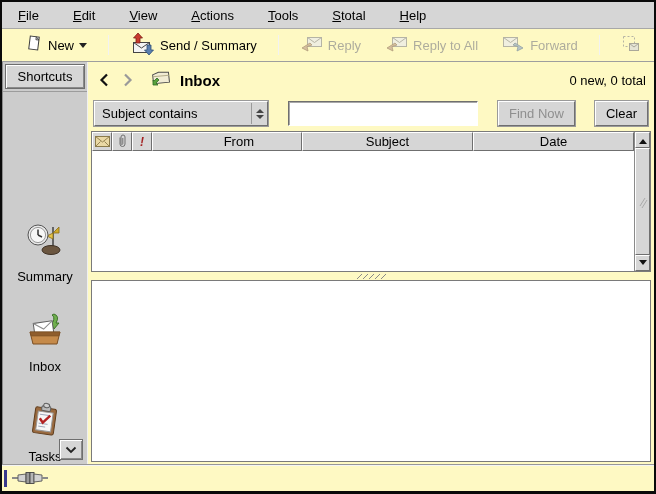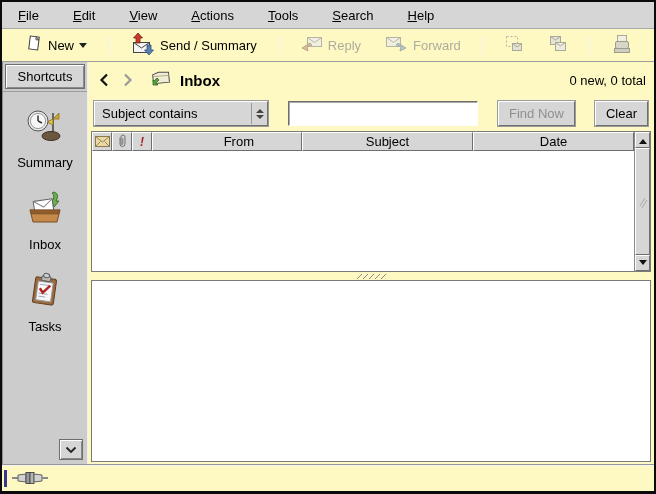--- a/index.html
+++ b/index.html
@@ -50,21 +50,21 @@
   }
   .shortcuts-btn{
     margin:2px;height:25px;flex:0 0 auto;
     background:#d6d6d6;border:1px solid #6e6e6e;
     box-shadow:inset 1px 1px 0 #ffffff,inset -1px -1px 0 #8a8a8a;
     display:flex;align-items:center;justify-content:center;
     font-size:13px;cursor:default;
   }
   .shortcut-list{
     flex:1;display:flex;flex-direction:column;align-items:center;
-    padding-top:16px;gap:20px;border-top:1px solid #9c9c9c;overflow:hidden;
+    padding-top:16px;gap:28px;border-top:1px solid #9c9c9c;overflow:hidden;justify-content:flex-end;
   }
   .shortcut{display:flex;flex-direction:column;align-items:center;gap:8px;cursor:default;}
   .shortcut .slabel{font-size:13px;}
   .scroll-more-btn{
     position:absolute;right:4px;bottom:4px;width:24px;height:21px;
     background:#d6d6d6;border:1px solid #6e6e6e;
     box-shadow:inset 1px 1px 0 #fff,inset -1px -1px 0 #8a8a8a;
     display:flex;align-items:center;justify-content:center;
   }
   
@@ -159,21 +159,21 @@
 <body>
 
 <div class="window">
 
   <div class="menubar">
     <div class="menu-item"><span class="mn">F</span><span>ile</span></div>
     <div class="menu-item"><span class="mn">E</span><span>dit</span></div>
     <div class="menu-item"><span class="mn">V</span><span>iew</span></div>
     <div class="menu-item"><span class="mn">A</span><span>ctions</span></div>
     <div class="menu-item"><span class="mn">T</span><span>ools</span></div>
-    <div class="menu-item"><span class="mn">S</span><span>earch</span></div>
+    <div class="menu-item"><span class="mn">S</span><span>total</span></div>
     <div class="menu-item"><span class="mn">H</span><span>elp</span></div>
   </div>
 
   <div class="toolbar">
     <div class="tgrip"></div>
 
     <div class="tbtn en">
       <span>
         <svg width="18" height="19" viewBox="0 0 18 19">
             <g transform="rotate(7 9 9)">
@@ -206,20 +206,30 @@
       <span>
         <svg width="23" height="20" viewBox="0 0 23 20">
           <rect x="7.5" y="3.5" width="14" height="9" fill="#ececec" stroke="#9a9a9a"></rect>
           <path d="M7.5 3.5 L14.5 8.5 L21.5 3.5" fill="none" stroke="#9a9a9a"></path>
           <path d="M10 9 L2 14 L8 17 L7 12.5 L12 11 Z" fill="#c8ab92" stroke="#93785f" stroke-width="0.8"></path>
         </svg>
       </span>
       <span class="tlabel">Reply</span>
     </div>
 
+    <div class="tbtn dis dimmed">
+      <span>
+        <svg width="23" height="20" viewBox="0 0 23 20">
+          <rect x="7.5" y="3.5" width="14" height="9" fill="#ececec" stroke="#9a9a9a"></rect>
+          <path d="M7.5 3.5 L14.5 8.5 L21.5 3.5" fill="none" stroke="#9a9a9a"></path>
+          <path d="M10 9 L2 14 L8 17 L7 12.5 L12 11 Z" fill="#c8ab92" stroke="#93785f" stroke-width="0.8"></path>
+        </svg>
+      </span>
+      <span class="tlabel">Reply to All</span>
+    </div>
 
     <div class="tbtn dis dimmed">
       <span>
         <svg width="23" height="20" viewBox="0 0 23 20">
           <rect x="1.5" y="3.5" width="14" height="9" fill="#ececec" stroke="#9a9a9a"></rect>
           <path d="M1.5 3.5 L8.5 8.5 L15.5 3.5" fill="none" stroke="#9a9a9a"></path>
           <path d="M13 9 L21 14 L15 17 L16 12.5 L11 11 Z" fill="#9fb3c8" stroke="#6a8097" stroke-width="0.8"></path>
         </svg>
       </span>
       <span class="tlabel">Forward</span>

